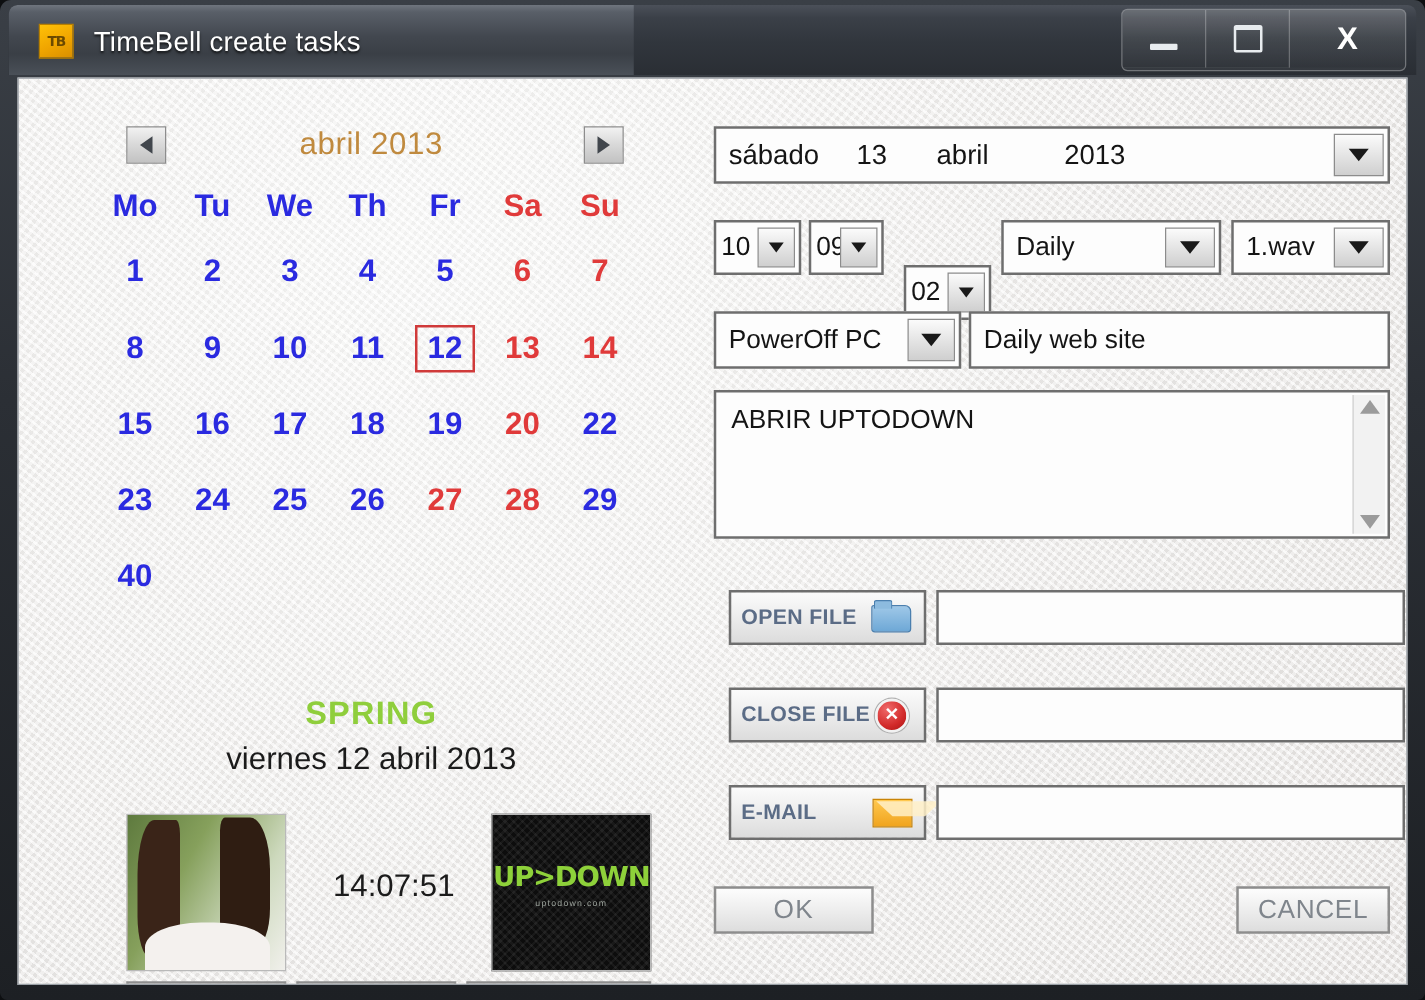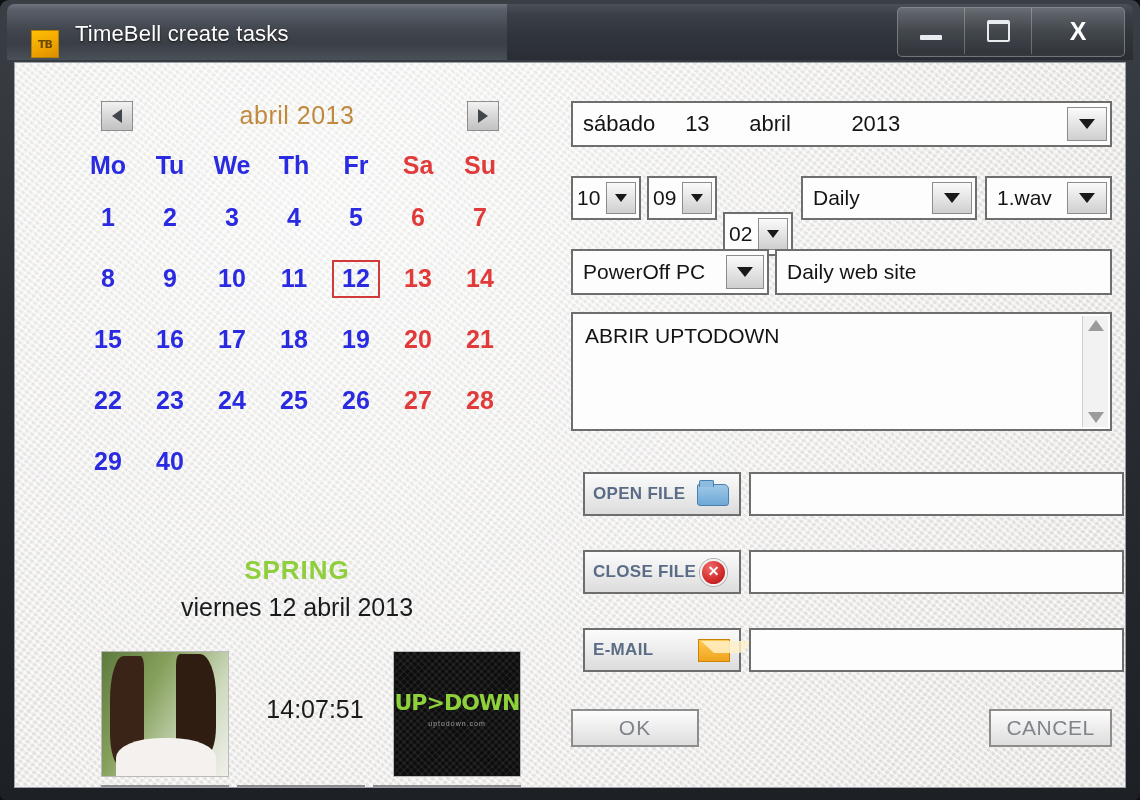--- a/index.html
+++ b/index.html
@@ -23,21 +23,21 @@
     border-radius:7px 7px 0 0;
     background:linear-gradient(180deg,#4b5059 0%,#3b4048 18%,#31363d 52%,#2a2e34 100%);
     overflow:hidden;
   }
   .title-left{
     position:absolute;left:0;top:0;height:56px;width:500px;
     background:linear-gradient(180deg,#6f757e 0%,#595f68 10%,#42474f 45%,#3a3f46 70%,#4a5058 100%);
     border-radius:7px 0 0 0;
   }
   .app-icon{
-    position:absolute;left:24px;top:26px;width:28px;height:28px;
+    position:absolute;left:24px;top:15px;width:28px;height:28px;
     background:linear-gradient(155deg,#ffc107 0%,#f0a500 55%,#d98f00 100%);
     border:1px solid #b77f00;
     box-sizing:border-box;
     display:flex;align-items:center;justify-content:center;
     font-size:11px;font-weight:bold;color:#6b4a00;letter-spacing:-1px;
     font-family:"DejaVu Sans", sans-serif;
   }
   .app-title{
     position:absolute;left:68px;top:17px;
     font-size:22px;color:#ffffff;letter-spacing:.2px;
@@ -179,21 +179,21 @@
   
   #dateCombo{left:15px;top:38px;width:541px;height:46px;}
   #dateCombo .val{font-size:22px;}
   .dv-seg{display:inline-block;}
   .dv-dow{min-width:96px;display:inline-block;}
   .dv-day{min-width:58px;display:inline-block;}
   .dv-mon{min-width:96px;display:inline-block;}
 
   
   #hh{left:15px;top:113px;width:70px;height:44px;}
-  #mm{left:91px;top:113px;width:70px;height:44px;}
+  #mm{left:91px;top:113px;width:60px;height:44px;}
   #ss{left:167px;top:113px;width:70px;height:44px;margin-top:36px;}
   #repeat{left:245px;top:113px;width:176px;height:44px;}
   #sound{left:429px;top:113px;width:127px;height:44px;}
   #hh .val,#mm .val,#ss .val{padding:0 4px;font-size:21px;}
   #hh .arrowbox,#mm .arrowbox,#ss .arrowbox{width:30px;}
   #hh .tri-d,#mm .tri-d,#ss .tri-d{border-left-width:6px;border-right-width:6px;border-top-width:8px;}
 
   
   #action{left:15px;top:186px;width:198px;height:46px;}
   #action .val{font-size:21px;}
@@ -313,21 +313,20 @@
           <div class="day">11</div>
           <div class="day sel">12</div>
           <div class="day we">13</div>
           <div class="day we">14</div>
           <div class="day">15</div>
           <div class="day">16</div>
           <div class="day">17</div>
           <div class="day">18</div>
           <div class="day">19</div>
           <div class="day we">20</div>
-          <div class="day we">21</div>
           <div class="day">22</div>
           <div class="day">23</div>
           <div class="day">24</div>
           <div class="day">25</div>
           <div class="day">26</div>
           <div class="day we">27</div>
           <div class="day we">28</div>
           <div class="day">29</div>
           <div class="day">40</div>
         </div>

